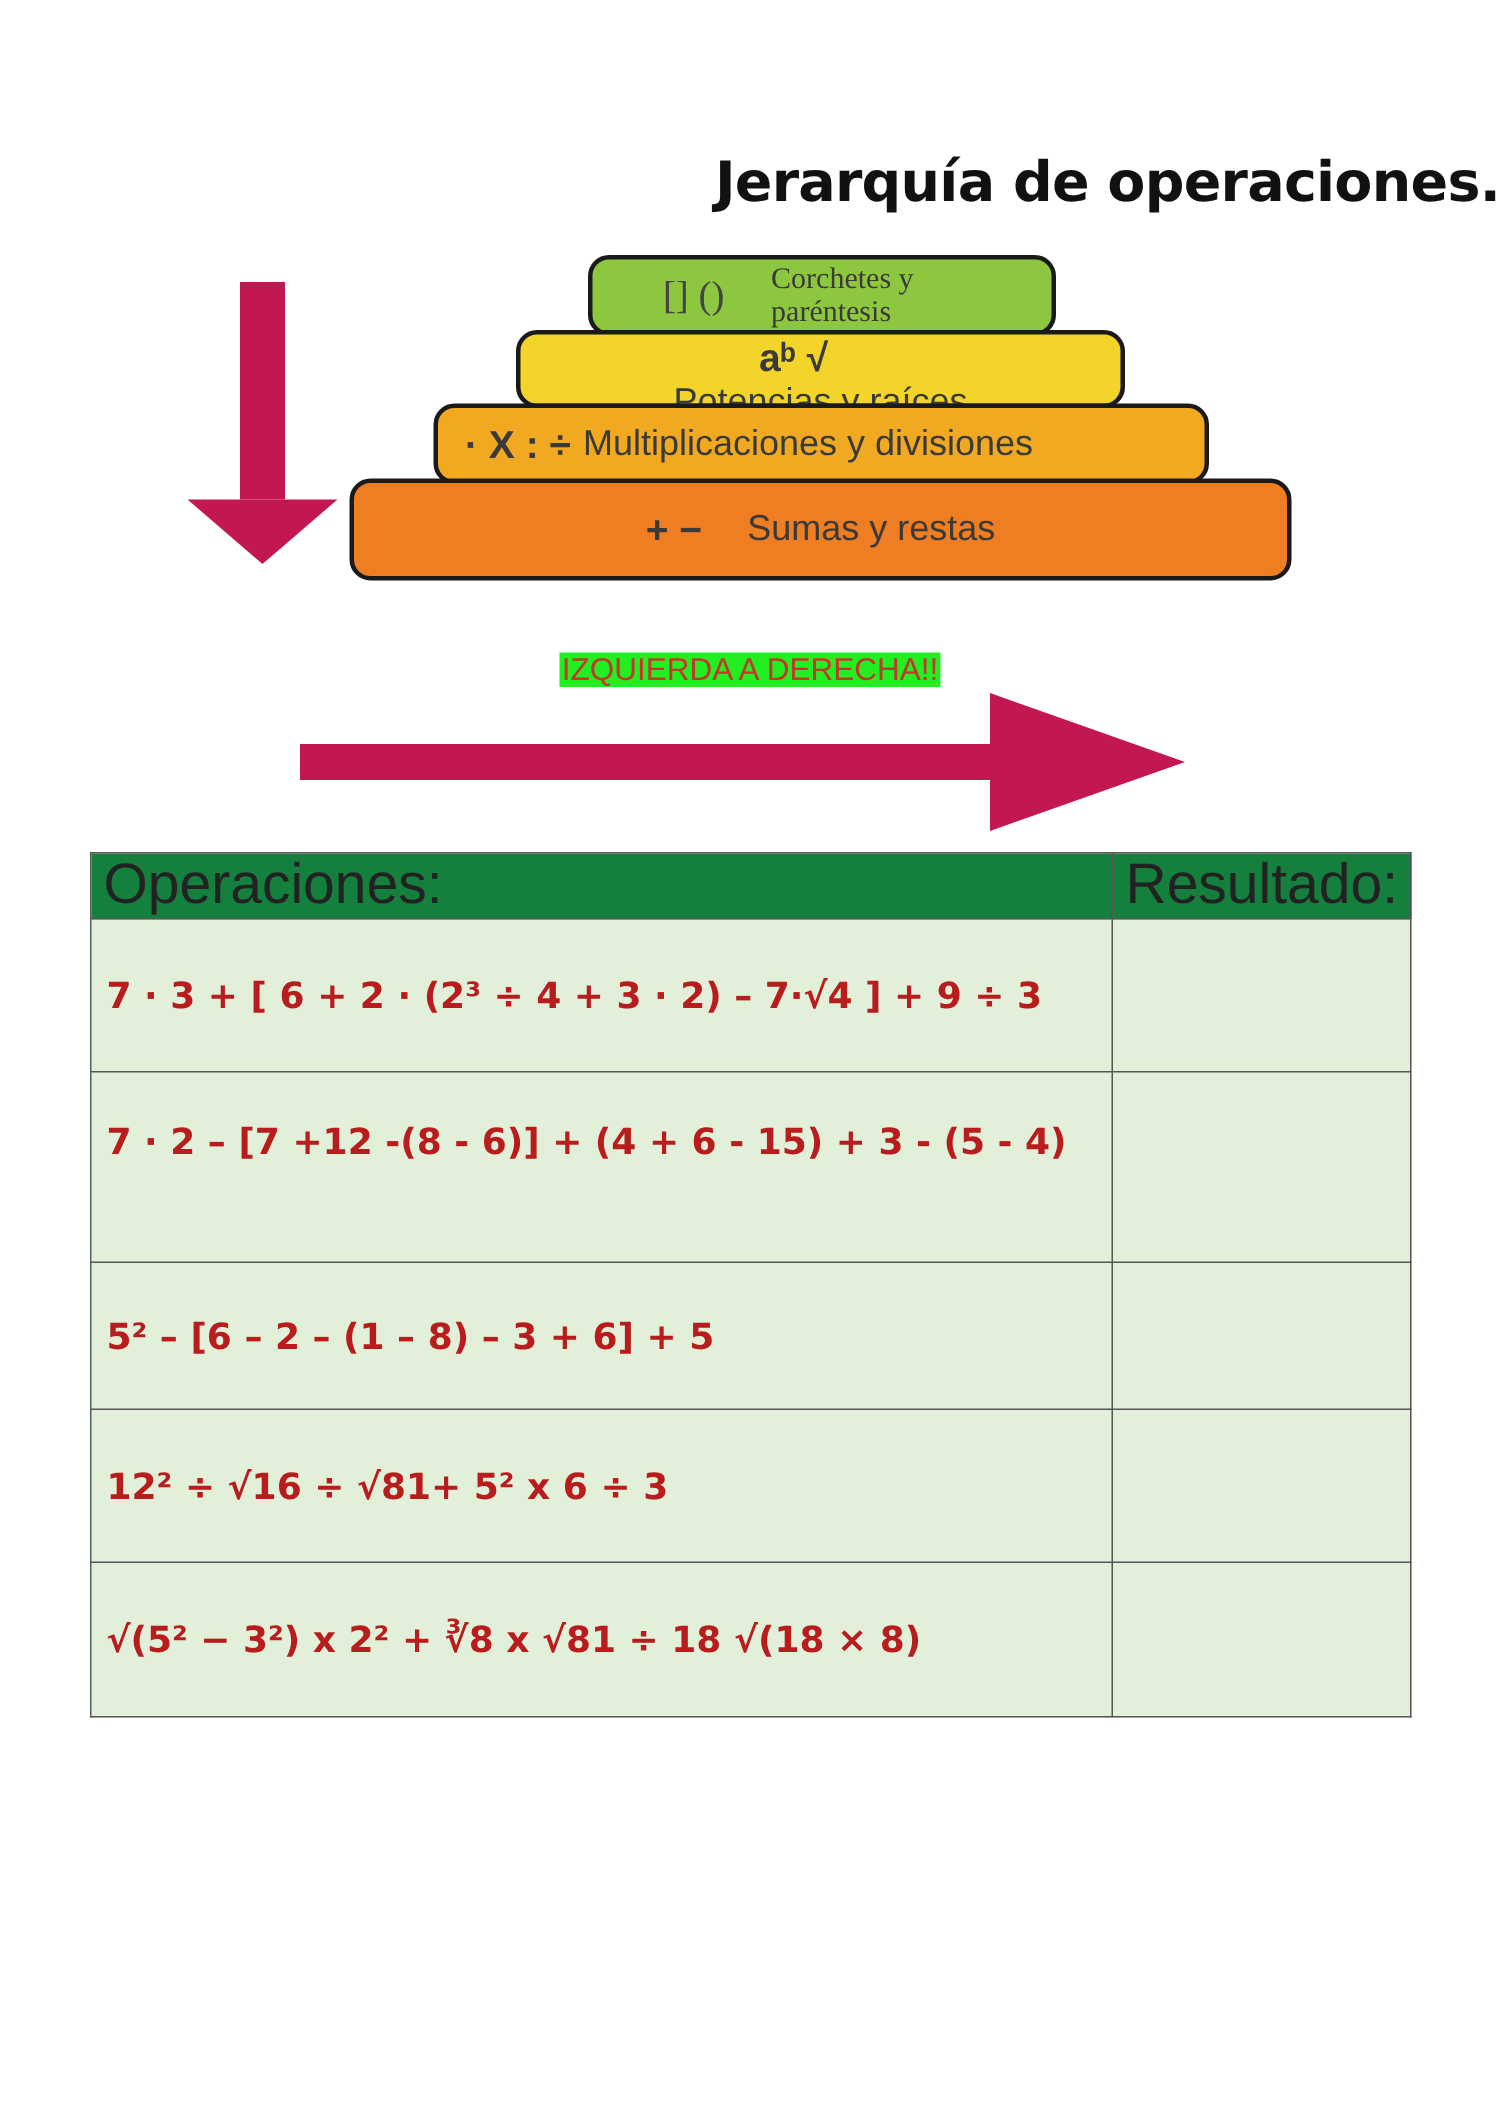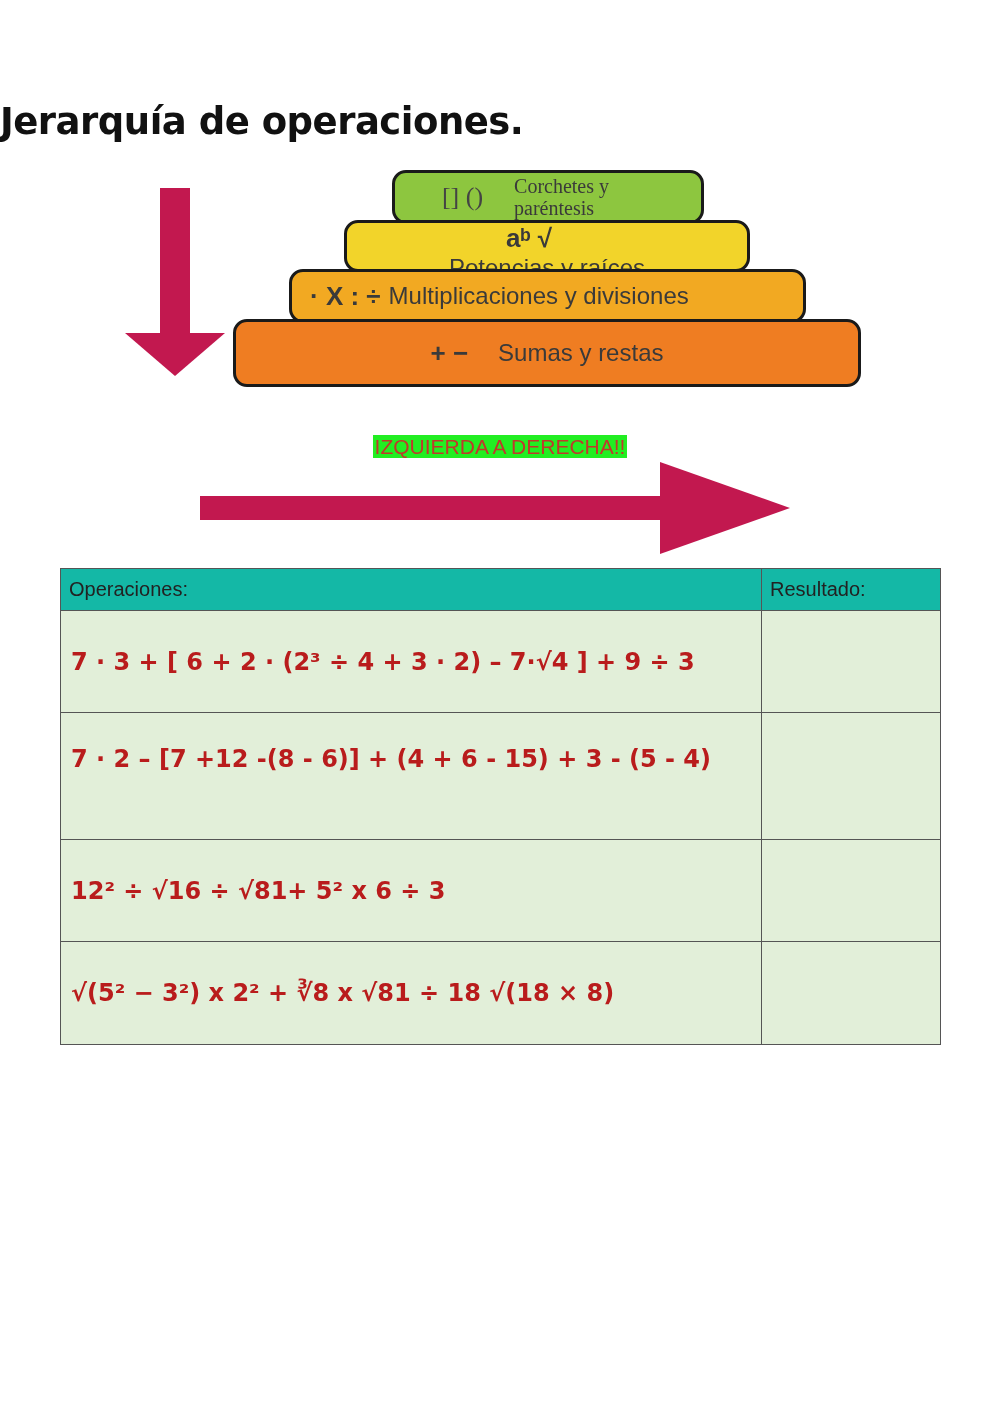--- a/index.html
+++ b/index.html
@@ -1,32 +1,32 @@
 <!DOCTYPE html>
 <html><head>
 <meta charset="utf-8">
 <style>
   html,body{margin:0;padding:0;background:#fff;}
   body{width:1000px;height:1413px;position:relative;overflow:hidden;font-family:"DejaVu Sans",sans-serif;}
-  .title{position:absolute;left:0;width:1000px;top:100px;text-align:left;font-weight:bold;font-size:37px;color:#111;letter-spacing:-0.5px;}
+  .title{position:absolute;left:0;width:1000px;top:100px;text-align:right;font-weight:bold;font-size:37px;color:#111;letter-spacing:-0.5px;}
   .arrow-down{position:absolute;left:125px;top:188px;width:100px;height:188px;}
   .step{position:absolute;border:3px solid #1a1a1a;border-radius:14px;display:flex;align-items:center;box-sizing:border-box;color:#3a3a3a;}
   .step1{left:392px;top:170px;width:312px;height:54px;background:#8dc63f;justify-content:center;}
   .step2{left:344px;top:220px;width:406px;height:52px;background:#f2d42a;flex-direction:column;}
   .step3{left:289px;top:269px;width:517px;height:54px;background:#f2a922;}
   .step4{left:233px;top:319px;width:628px;height:68px;background:#ef7d22;justify-content:center;}
   .sym{font-weight:bold;font-size:26px;margin-right:14px;font-family:"Liberation Sans",sans-serif;}
   .lbl{font-size:24px;font-family:"Liberation Sans",sans-serif;}
   .serif{font-family:"Liberation Serif",serif;font-size:20px;line-height:22px;}
   .remember{position:absolute;left:0;width:1000px;top:402px;text-align:center;font-family:"Liberation Sans",sans-serif;font-size:21px;color:#c0392b;line-height:30px;}
   .remember span{background:#22ee22;padding:0 2px;}
   .arrow-right{position:absolute;left:200px;top:462px;width:590px;height:92px;}
   table{position:absolute;left:60px;top:568px;width:881px;border-collapse:collapse;}
   td,th{border:1px solid #555;box-sizing:border-box;}
-  th{background:#14b8a6;font-weight:normal;text-align:left;font-family:"Liberation Sans",sans-serif;font-size:20px;height:42px;padding:0 8px;color:#222;}
+  th{background:#15803d;font-weight:normal;text-align:left;font-family:"Liberation Sans",sans-serif;font-size:38px;height:42px;padding:0 8px;color:#222;}
   td{background:#e2efd9;}
   td.op{padding-left:10px;font-weight:bold;font-size:24px;color:#b91c1c;font-family:"DejaVu Sans",sans-serif;}
   td.res{width:179px;}
   .row1{height:102px}.row2{height:127px}.row3{height:98px}.row4{height:102px}.row5{height:104px}.row6{height:103px}
   .row2 td.op{vertical-align:top;padding-top:32px;margin-top:16px;}
 </style>
 </head>
 <body>
 
 <div class="title">Jerarquía de operaciones.</div>
@@ -70,20 +70,24 @@
     <th>Resultado:</th>
   </tr>
   <tr class="row1">
     <td class="op">7 · 3 + [ 6 + 2 · (2³ ÷ 4 + 3 · 2) – 7·√4 ] + 9 ÷ 3</td>
     <td class="res"></td>
   </tr>
   <tr class="row2">
     <td class="op">7 · 2 – [7 +12 -(8 - 6)] + (4 + 6 - 15) + 3 - (5 - 4)</td>
     <td class="res"></td>
   </tr>
+  <tr class="row3">
+    <td class="op">5² – [6 – 2 – (1 – 8) – 3 + 6] + 5</td>
+    <td class="res"></td>
+  </tr>
   <tr class="row4">
     <td class="op">12² ÷ √16  ÷ √81+ 5² x 6  ÷ 3</td>
     <td class="res"></td>
   </tr>
   <tr class="row6">
     <td class="op">√(5² − 3²) x 2² +  ∛8 x √81 ÷ 18  √(18 × 8)</td>
     <td class="res"></td>
   </tr>
 </tbody>
   </table>

